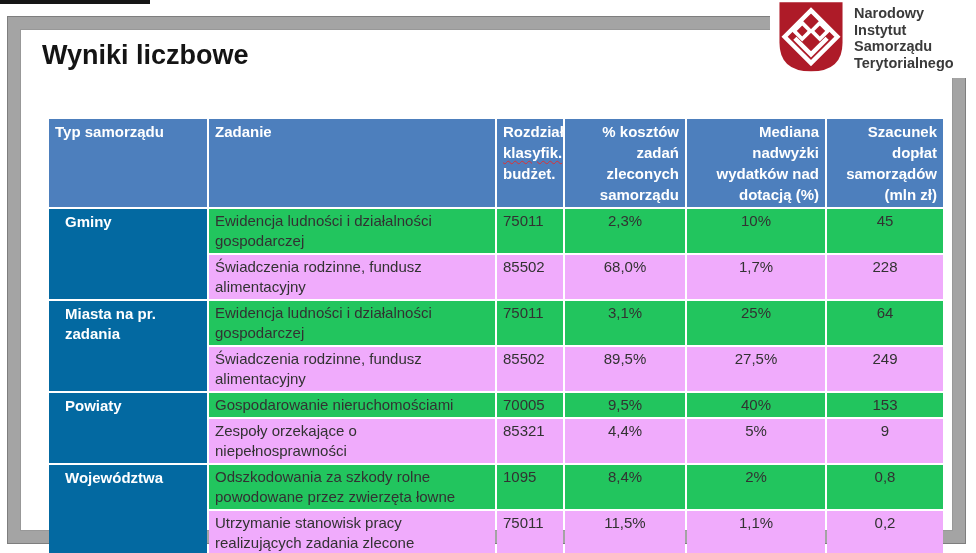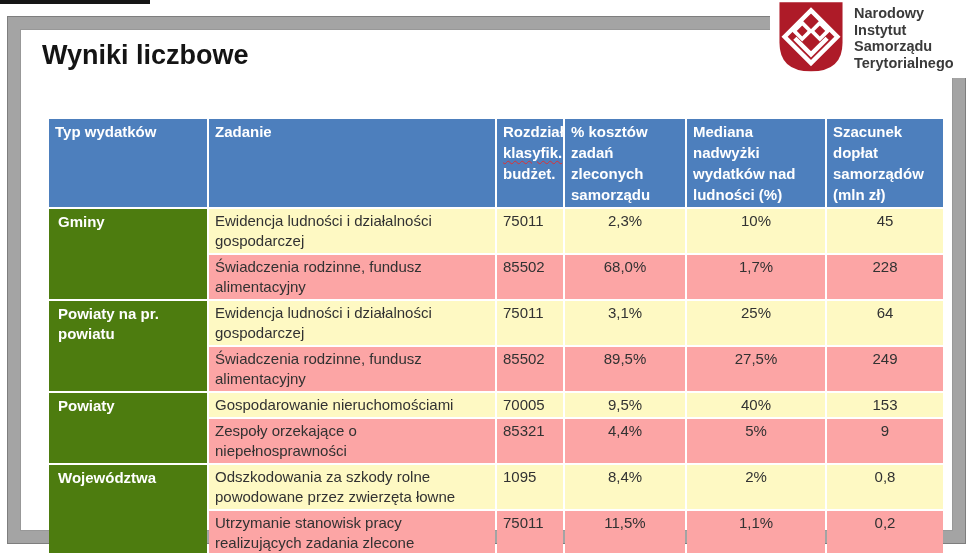--- a/index.html
+++ b/index.html
@@ -22,33 +22,33 @@
   .logo-text span{display:block;}
 
   .slide-title{position:absolute;left:42px;top:40px;font-size:27px;font-weight:bold;color:#141414;z-index:2;}
 
   
   table.results{position:absolute;left:47px;top:117px;z-index:2;
                 border-collapse:separate;border-spacing:2px;table-layout:fixed;width:898px;
                 font-size:15px;color:#323232;}
   th,td{vertical-align:top;overflow:hidden;}
   th.head{background:#4d7fbd;color:#fff;font-weight:bold;height:66px;
-          padding:2px 6px;text-align:left;line-height:21px;}
+          padding:2px 6px;text-align:right;line-height:21px;}
   th.head.left{text-align:left;}
   .hline{display:block;}
   .spellcheck{text-decoration-line:underline;text-decoration-style:wavy;
               text-decoration-color:#e03030;text-decoration-thickness:1px;text-underline-offset:2px;}
-  th.group{background:#4d7c0f;color:#fff;font-weight:bold;text-align:left;
-           padding:3px 9px;line-height:20px;}
+  th.group{background:#0369a1;color:#fff;font-weight:bold;text-align:left;
+           padding:3px 16px;line-height:20px;}
   td{padding:2px 6px;line-height:20px;}
   td.task{text-align:left;}
   td.chapter{text-align:left;}
   td.num{text-align:center;}
-  tr.dark td{background:#fef9c3;}
-  tr.light td{background:#fca5a5;}
+  tr.dark td{background:#22c55e;}
+  tr.light td{background:#f0abfc;}
   tr.h40{height:40px;} tr.h38{height:38px;} tr.h28{height:24px;} tr.h42{height:42px;margin-top:45px;} tr.h43{height:43px;}
 </style>
 </head>
 <body>
 
 <div class="stage">
 
   <div class="top-bar"></div>
 
   <div class="frame"></div>
@@ -76,39 +76,39 @@
       <col style="width:158px">
         <col style="width:286px">
         <col style="width:66px">
       <col style="width:120px">
         <col style="width:138px">
         <col style="width:116px">
     </colgroup>
     <tbody>
         <tr>
       <th class="head left">
-        <span class="hline">Typ wydatków</span>
+        <span class="hline">Typ samorządu</span>
       </th>
       <th class="head left">
         <span class="hline">Zadanie</span>
       </th>
       <th class="head left">
         <span class="hline">Rozdział</span>
         <span class="hline spellcheck">klasyfik.</span>
         <span class="hline">budżet.</span>
       </th>
       <th class="head">
         <span class="hline">% kosztów zadań</span>
         <span class="hline">zleconych</span>
         <span class="hline">samorządu</span>
       </th>
       <th class="head">
         <span class="hline">Mediana nadwyżki</span>
         <span class="hline">wydatków nad</span>
-        <span class="hline">ludności (%)</span>
+        <span class="hline">dotacją (%)</span>
       </th>
       <th class="head">
         <span class="hline">Szacunek dopłat</span>
         <span class="hline">samorządów</span>
         <span class="hline">(mln zł)</span>
       </th>
     </tr>
 
     <tr class="dark h40">
       <th class="group" rowspan="2">Gminy</th>
@@ -120,21 +120,21 @@
     </tr>
     <tr class="light h38">
       <td class="task">Świadczenia rodzinne, fundusz alimentacyjny</td>
       <td class="chapter">85502</td>
       <td class="num">68,0%</td>
       <td class="num">1,7%</td>
       <td class="num">228</td>
     </tr>
 
     <tr class="dark h40">
-      <th class="group" rowspan="2">Powiaty na pr. powiatu</th>
+      <th class="group" rowspan="2">Miasta na pr. zadania</th>
       <td class="task">Ewidencja ludności i działalności gospodarczej</td>
       <td class="chapter">75011</td>
       <td class="num">3,1%</td>
       <td class="num">25%</td>
       <td class="num">64</td>
     </tr>
     <tr class="light h38">
       <td class="task">Świadczenia rodzinne, fundusz alimentacyjny</td>
       <td class="chapter">85502</td>
       <td class="num">89,5%</td>

